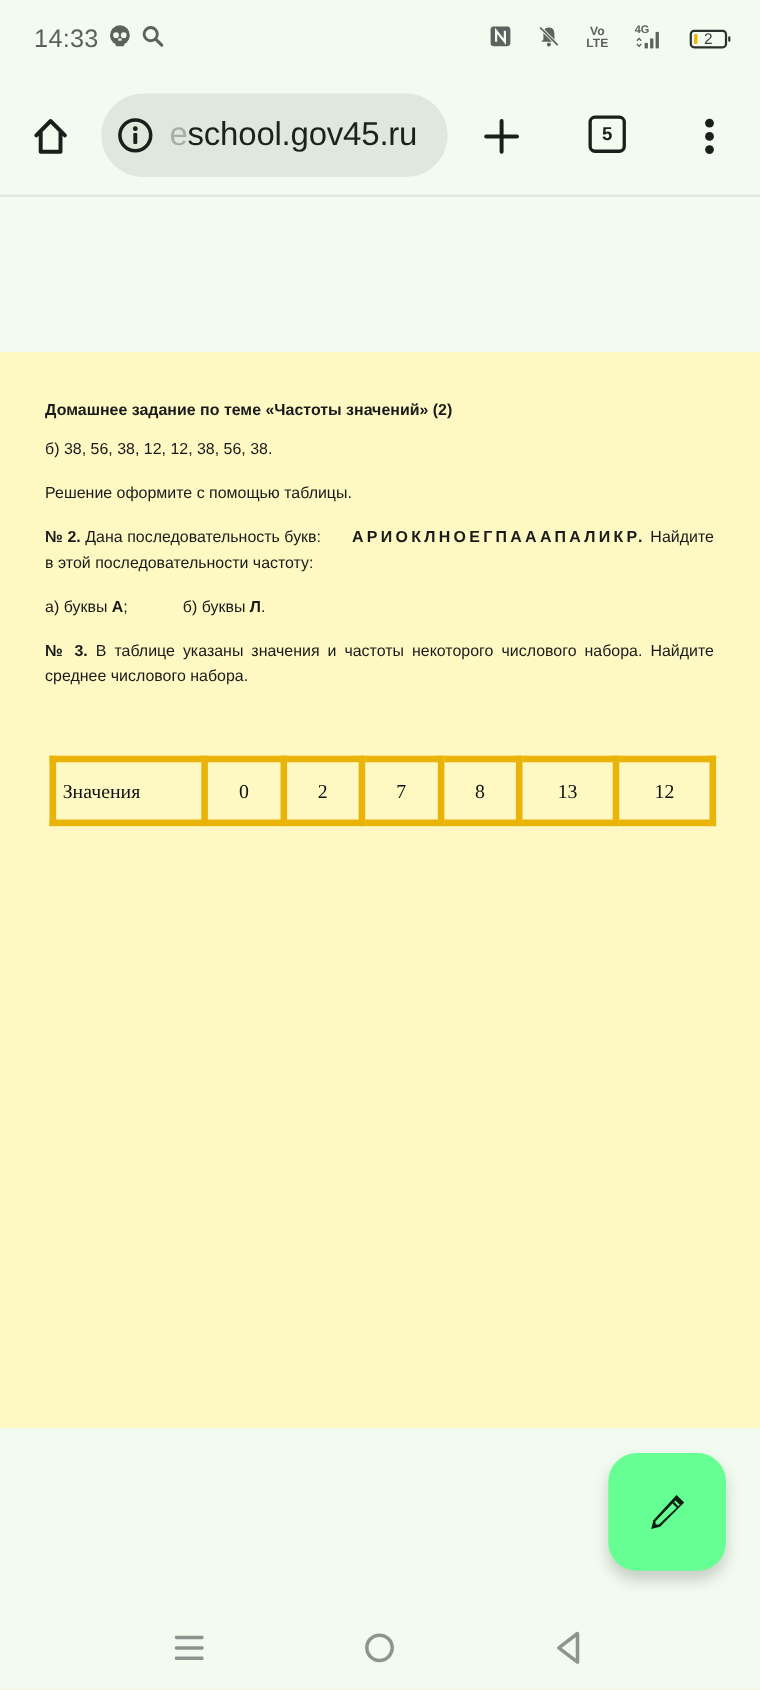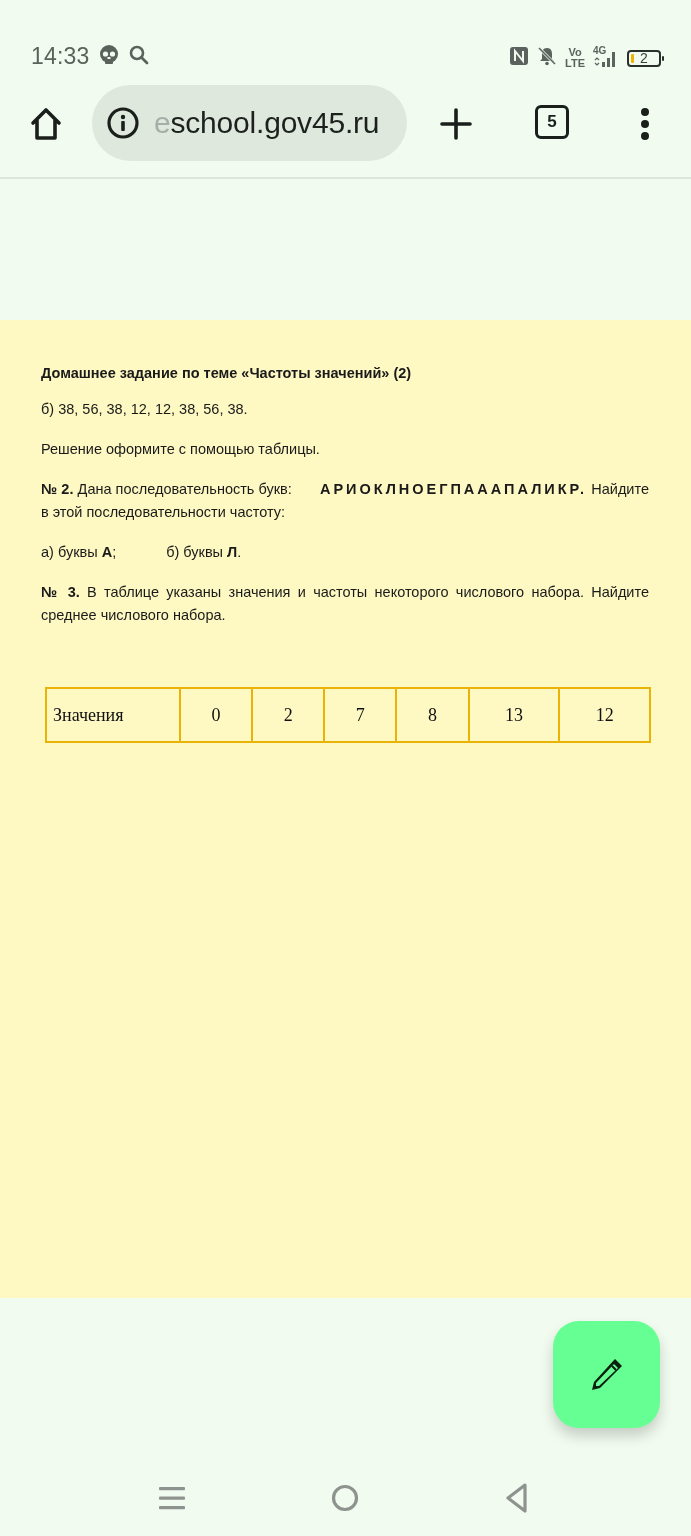--- a/index.html
+++ b/index.html
@@ -3,26 +3,26 @@
   <meta charset="utf-8">
   <style>
     html, body { margin: 0; padding: 0; }
     body {
       width: 691px; height: 1536px; position: relative; overflow: hidden;
       background: #f1fbef;
       font-family: "Liberation Sans", sans-serif;
     }
     .status-bar {
       position: absolute; left: 0; top: 0; width: 691px; height: 70px;
-      display: flex; align-items: flex-end; justify-content: space-between;
+      display: flex; align-items: center; justify-content: space-between;
       color: #555e57;
     }
     .status-left { display: flex; align-items: center; margin-left: 31px; gap: 8px; }
     .status-time { font-size: 23px; color: #5b625c; letter-spacing: 0.2px; }
-    .status-right { display: flex; align-items: center; margin-right: 30px; gap: 8px; }
+    .status-right { display: flex; align-items: center; margin-right: 30px; gap: 24px; }
     .vo-lte { font-size: 11px; line-height: 11px; font-weight: bold; color: #5c625d; text-align: center; }
     .battery {
       width: 34px; height: 17px; border: 2px solid #2b302c; border-radius: 4px;
       position: relative; display: flex; align-items: center; justify-content: center;
       font-size: 14px; color: #3b403c; box-sizing: border-box;
     }
     .battery::before {
       content: ""; position: absolute; left: 2px; top: 2px; width: 3px; height: 9px; background: #f2b300; border-radius: 1px;
     }
     .battery::after {
@@ -55,21 +55,21 @@
     .doc p { margin: 0 0 17px 0; line-height: 23px; }
     .doc .title { font-weight: bold; margin-bottom: 13px; }
     .doc .justify { text-align: justify; }
     .seq { font-weight: bold; letter-spacing: 3px; margin-left: 24px; }
     .tab-gap { display: inline-block; width: 50px; }
     table.freq {
       position: absolute; left: 45px; top: 367px; width: 606px;
       border-collapse: collapse; font-family: "Liberation Serif", serif; font-size: 18px; color: #111;
     }
     table.freq td {
-      border: 2px solid #eab308; height: 28px; padding: 12px; text-align: center;
+      border: 6px solid #eab308; height: 28px; padding: 12px; text-align: center;
     }
     table.freq td.rowhead { text-align: left; padding-left: 6px; width: 114px; }
     .fab {
       position: absolute; left: 553px; top: 1321px; width: 107px; height: 107px;
       background: #66ff93; border-radius: 26px;
       box-shadow: 0 8px 14px rgba(0,0,0,0.18);
       display: flex; align-items: center; justify-content: center;
     }
     .navbar {
       position: absolute; left: 0; top: 1460px; width: 691px; height: 76px;

